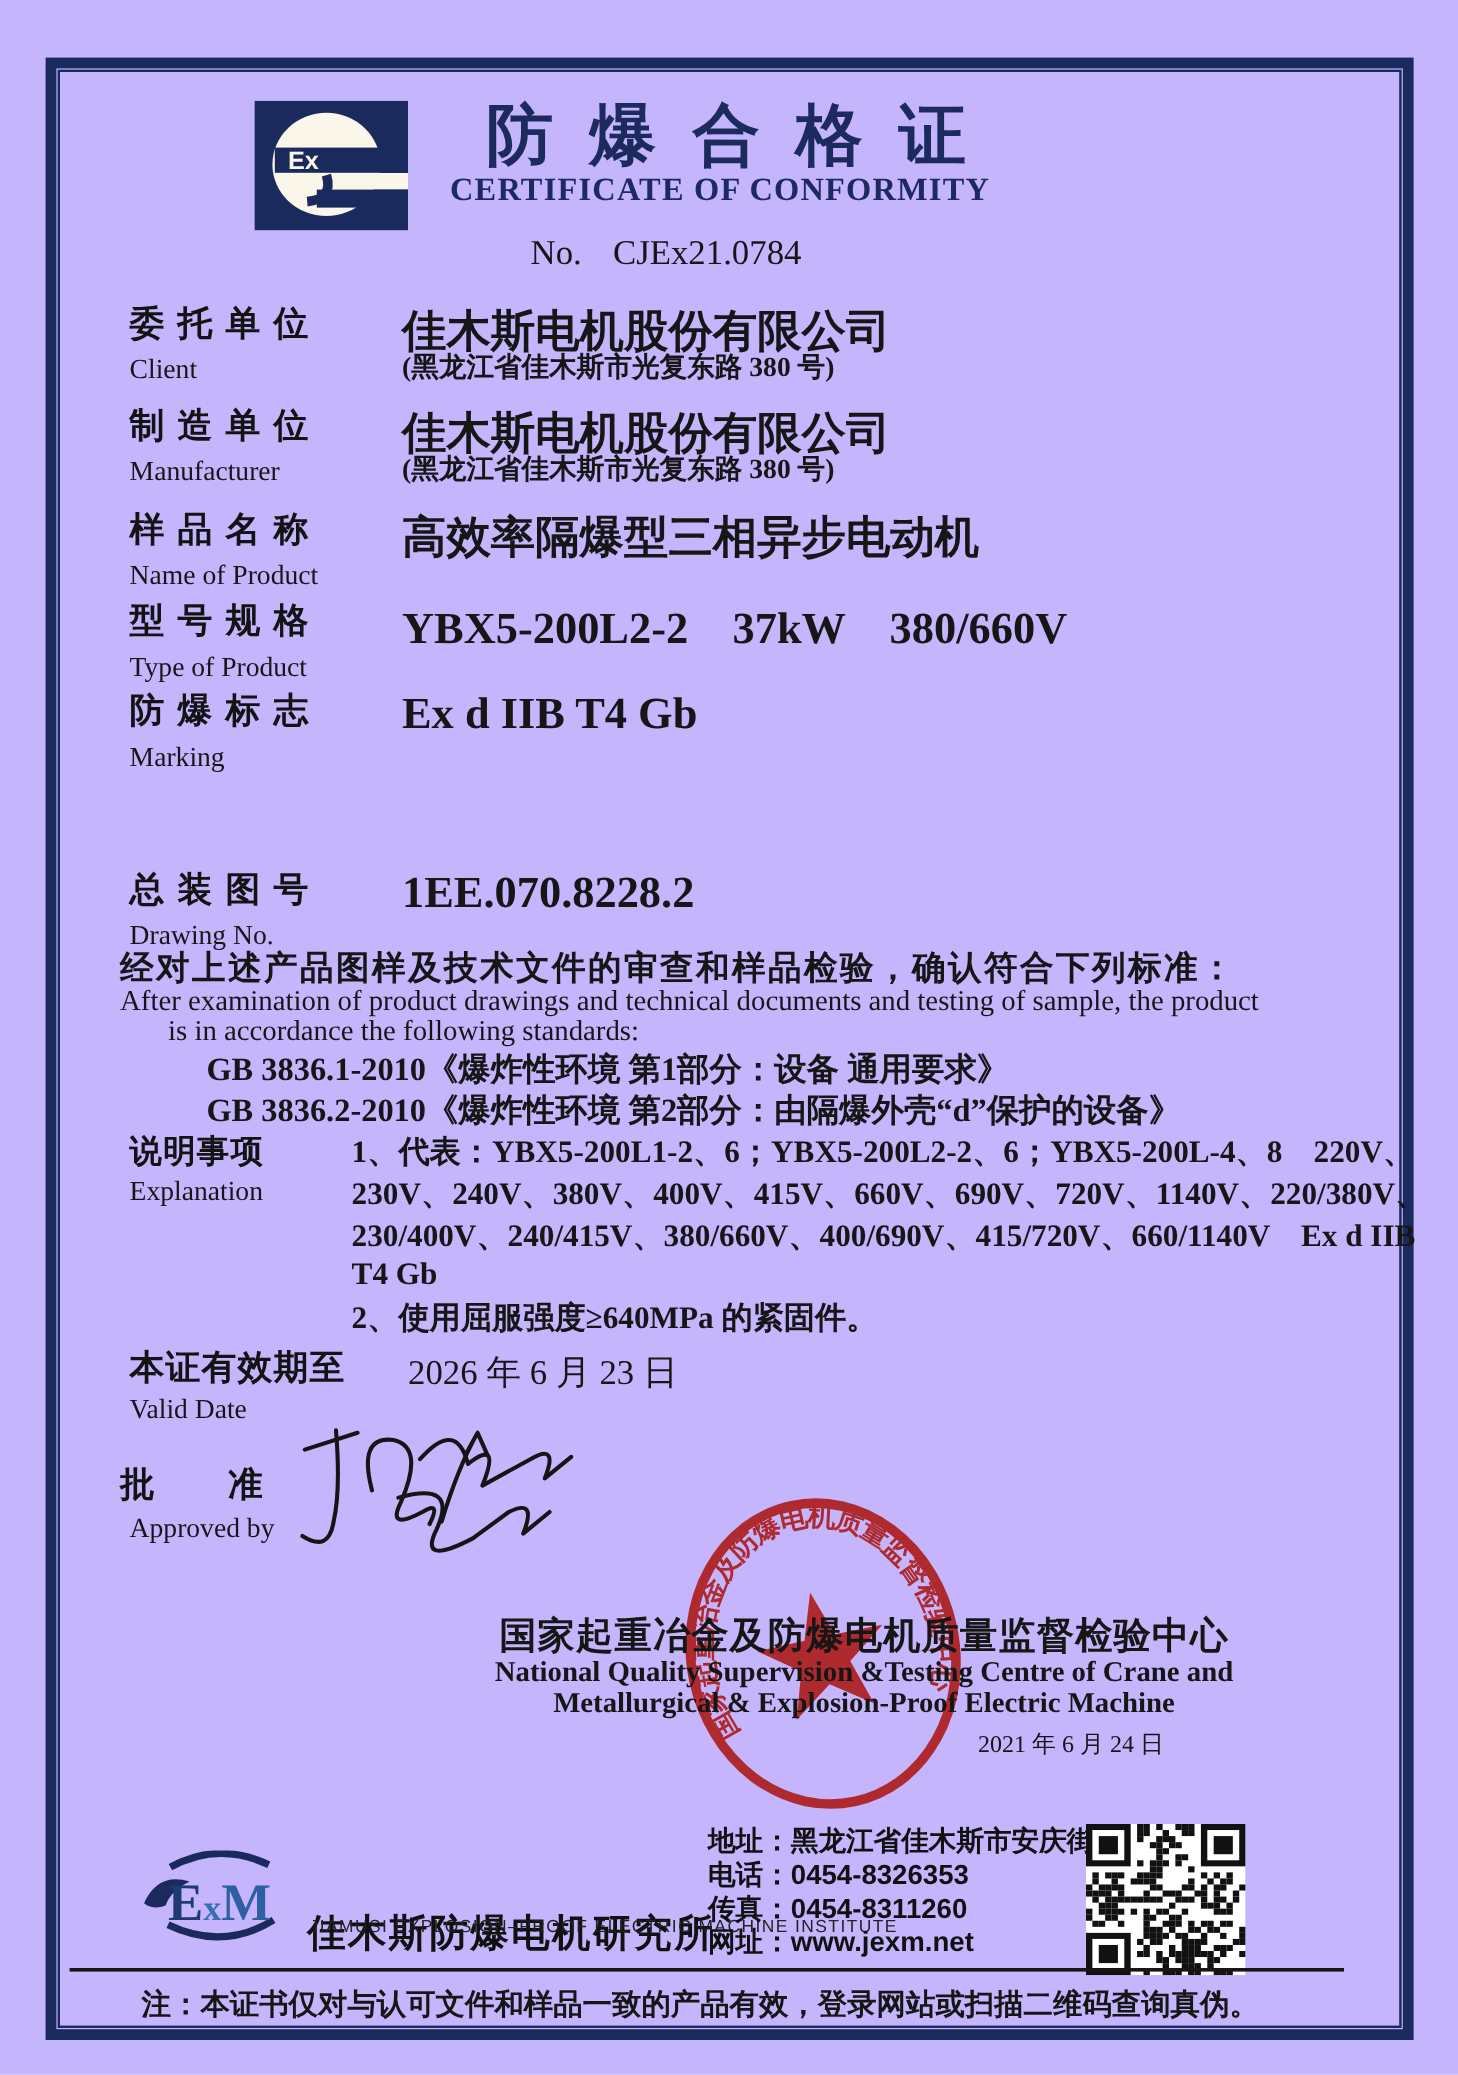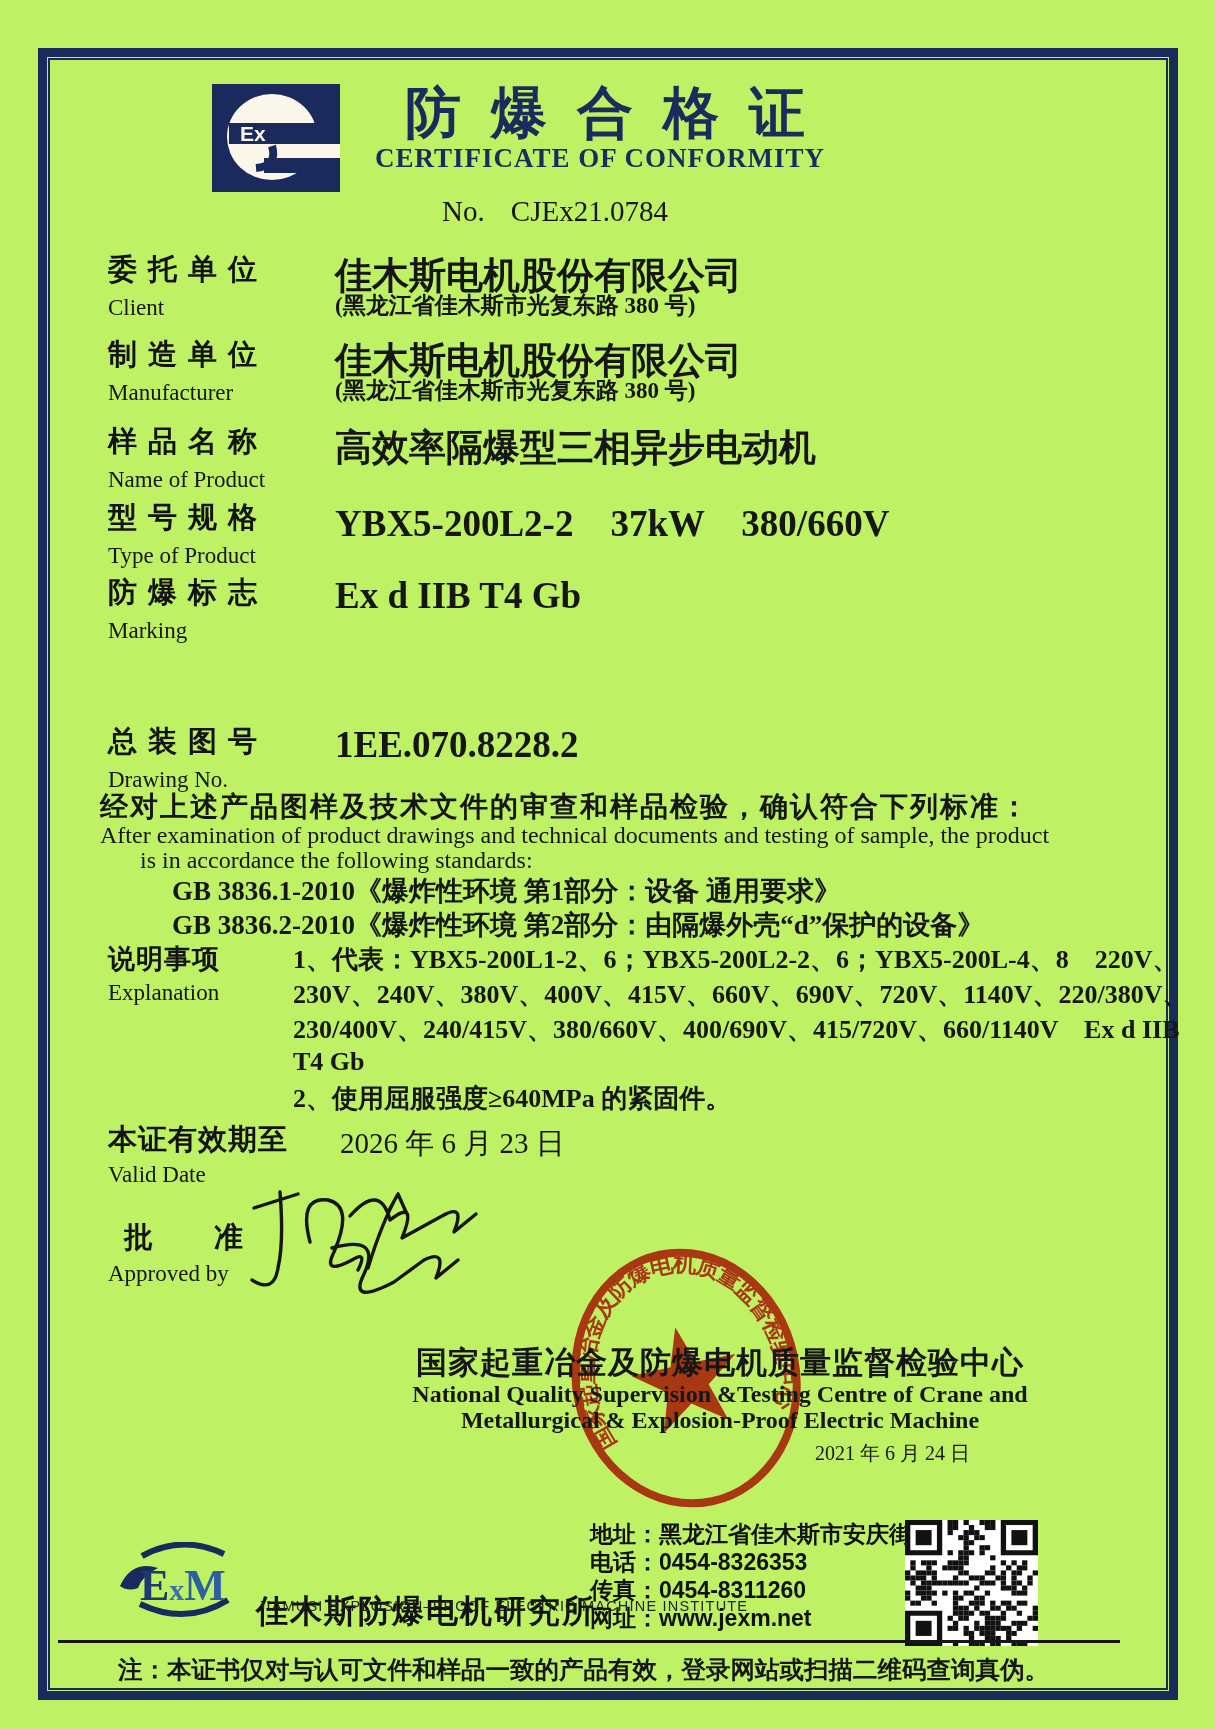--- a/index.html
+++ b/index.html
@@ -1,16 +1,16 @@
 <!DOCTYPE html>
 <html><head>
 <meta charset="utf-8">
 <style>
   html,body{margin:0;padding:0;background:#efe9d8;}
-  .page{position:relative;width:1215px;height:1729px;background:#bef264;overflow:hidden;
+  .page{position:relative;width:1215px;height:1729px;background:#c4b5fd;overflow:hidden;
         font-family:"Liberation Serif","DejaVu Serif",serif;color:#161616;}
   .abs{position:absolute;}
   .frame{position:absolute;left:38px;top:48px;width:1140px;height:1652px;
          border:9px solid #1b2a5c;box-sizing:border-box;}
   .frame::before{content:'';position:absolute;inset:1px;border:2px solid #1b2a5c;}
   .title-cn{font-size:56px;font-weight:bold;color:#1d2a5e;letter-spacing:30px;text-indent:30px;
             font-family:"Liberation Serif","DejaVu Serif",serif;white-space:nowrap;text-align:center;}
   .title-en{font-size:27px;font-weight:bold;color:#1d2a5e;letter-spacing:1px;text-align:left;white-space:nowrap;}
   .cert-no{font-size:29px;text-align:center;white-space:nowrap;}
   .cert-no span{margin-left:26px;}
@@ -110,21 +110,21 @@
   <div class="abs exp-line" style="left:293px;top:942px;">1、代表：YBX5-200L1-2、6；YBX5-200L2-2、6；YBX5-200L-4、8　220V、</div>
   <div class="abs exp-line" style="left:293px;top:977px;">230V、240V、380V、400V、415V、660V、690V、720V、1140V、220/380V、</div>
   <div class="abs exp-line" style="left:293px;top:1012px;">230/400V、240/415V、380/660V、400/690V、415/720V、660/1140V　Ex d IIB</div>
   <div class="abs exp-line" style="left:293px;top:1047px;">T4 Gb</div>
   <div class="abs exp-line" style="left:293px;top:1081px;">2、使用屈服强度≥640MPa 的紧固件。</div>
 
   <div class="abs label-cn tight" style="left:108px;top:1120px;">本证有效期至</div>
   <div class="abs label-en" style="left:108px;top:1157px;">Valid Date</div>
   <div class="abs big-val" style="left:340px;top:1124px;font-weight:normal;">2026 年 6 月 23 日</div>
 
-  <div class="abs label-cn tight" style="left:124px;top:1218px;">批　　准</div>
+  <div class="abs label-cn tight" style="left:100px;top:1218px;">批　　准</div>
   <div class="abs label-en" style="left:108px;top:1256px;">Approved by</div>
 
   <div class="abs" style="left:240px;top:1172px;">
     <svg width="250" height="138" viewBox="0 0 250 138">
       <g stroke="#151515" stroke-width="3.4" fill="none" stroke-linecap="round" stroke-linejoin="round">
         <path d="M14 36 L58 22 M40 20 Q44 70 38 96 Q34 122 12 108"></path>
         <path d="M70 70 Q58 24 88 28 Q114 34 94 80 Q82 104 112 88 Q128 78 118 98"></path>
         <path d="M128 96 Q142 50 158 22 M158 22 L148 40 M158 22 L166 40"></path>
         <path d="M110 44 Q140 10 150 48 Q178 26 162 66 L202 44 Q226 30 214 60 L236 42"></path>
         <path d="M92 76 Q142 62 124 102 Q108 134 154 110 L184 88 Q208 76 196 106 L218 88"></path>

